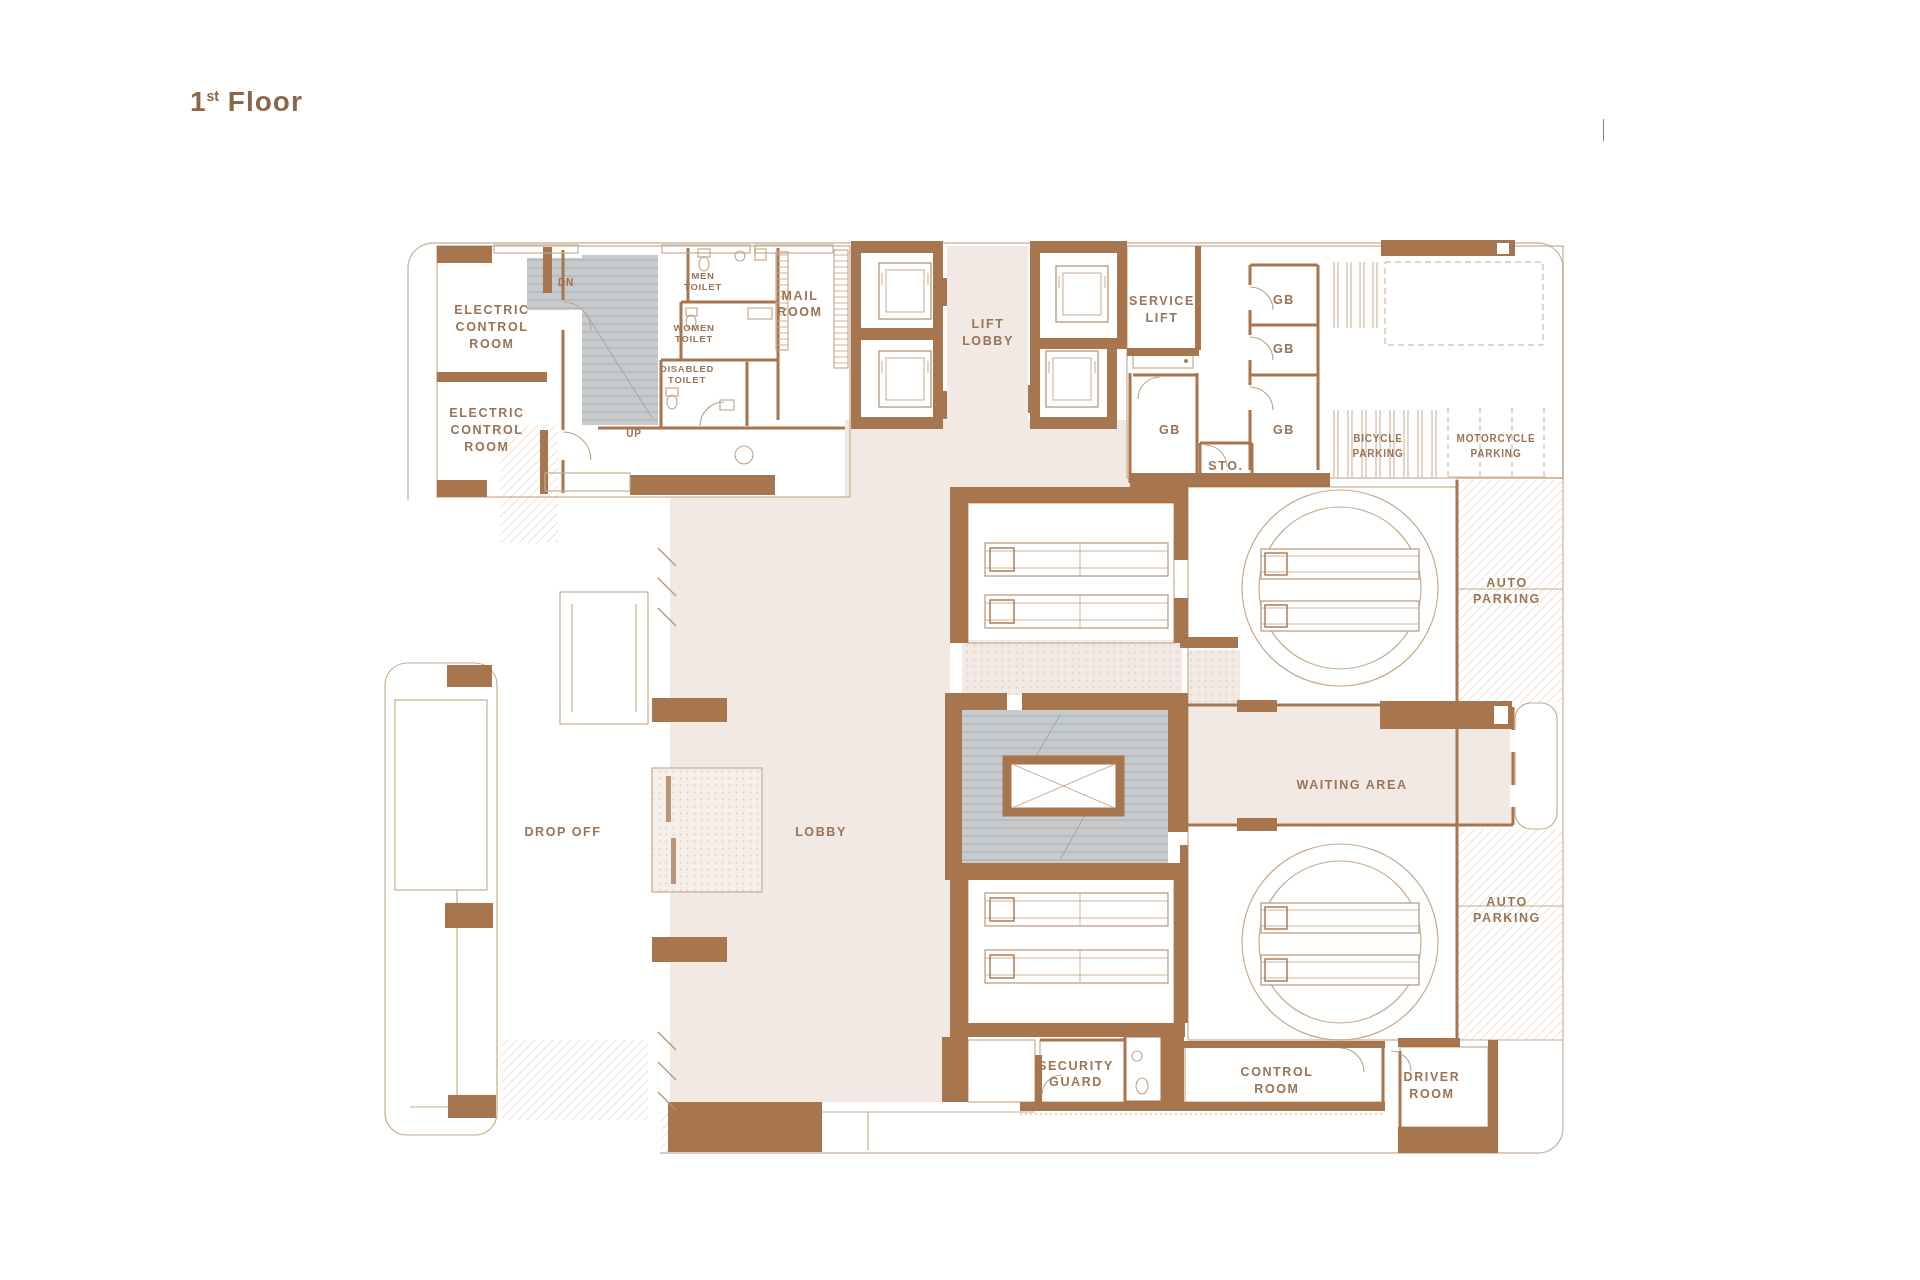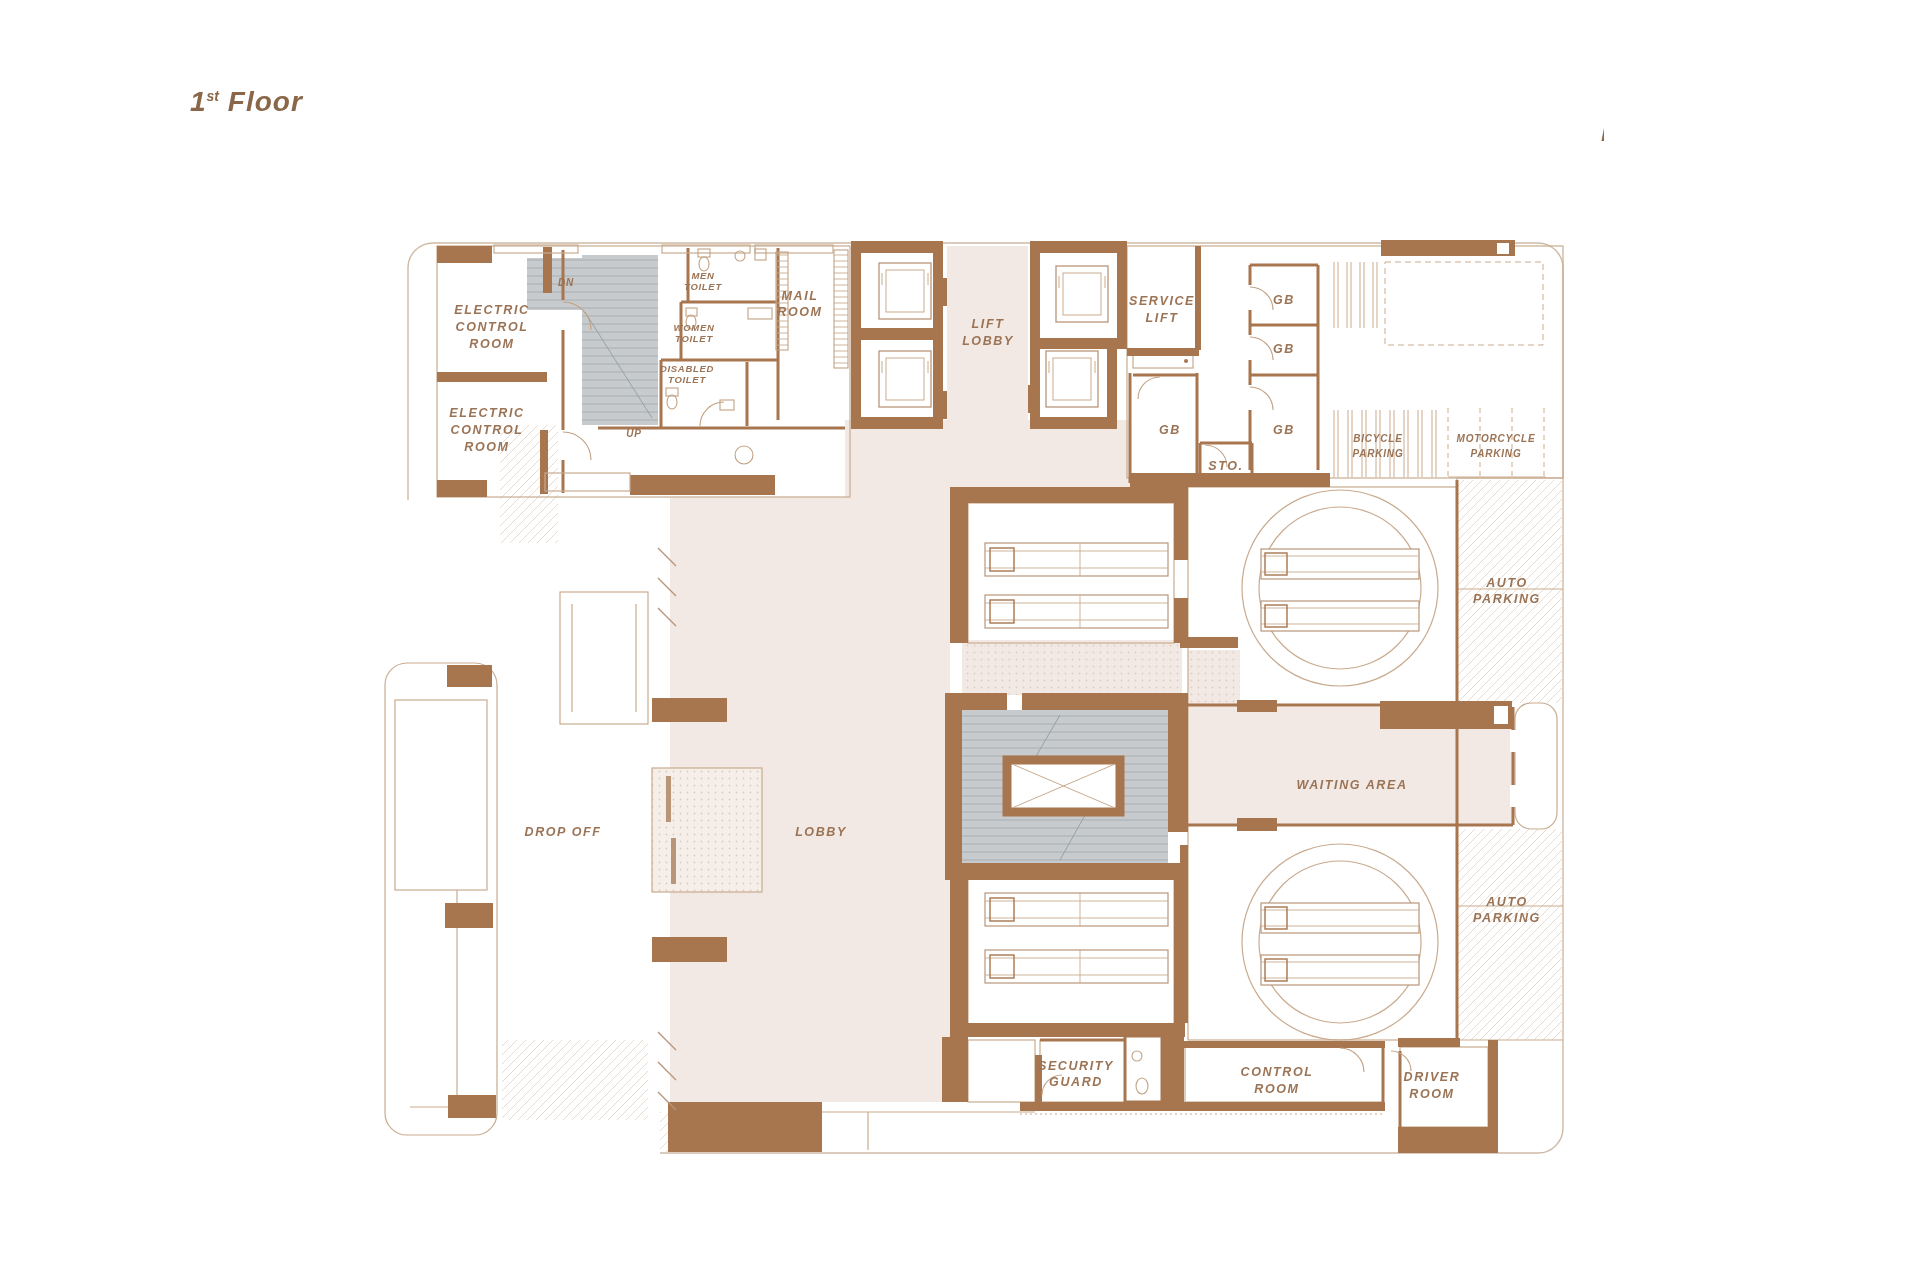--- a/index.html
+++ b/index.html
@@ -1,17 +1,17 @@
 <!DOCTYPE html>
 <html><head>
 <meta charset="utf-8">
 <style>
   html,body{margin:0;padding:0;background:#ffffff;}
   #page{position:relative;width:1604px;height:1280px;background:#ffffff;overflow:hidden;
-        font-family:"Liberation Sans",sans-serif;font-style:italic;}
+        font-family:"Liberation Sans",sans-serif;}
   #floor-title{position:absolute;left:190px;top:86px;color:#8a6748;font-weight:bold;
         font-size:28px;letter-spacing:1px;}
   #floor-title sup{font-size:14px;letter-spacing:0;}
   svg{position:absolute;left:0;top:0;}
   .lbl{font-family:"Liberation Sans",sans-serif;font-weight:700;font-size:12.5px;
        fill:#9b7355;letter-spacing:1.6px;text-anchor:middle;}
   .lbl-sm{font-size:9.5px;letter-spacing:.7px;}
   .lbl-xs{font-size:10px;letter-spacing:.8px;}
   .lbl-n{font-family:"Liberation Sans",sans-serif;font-weight:400;font-size:32px;
        fill:#8a6748;text-anchor:middle;}

